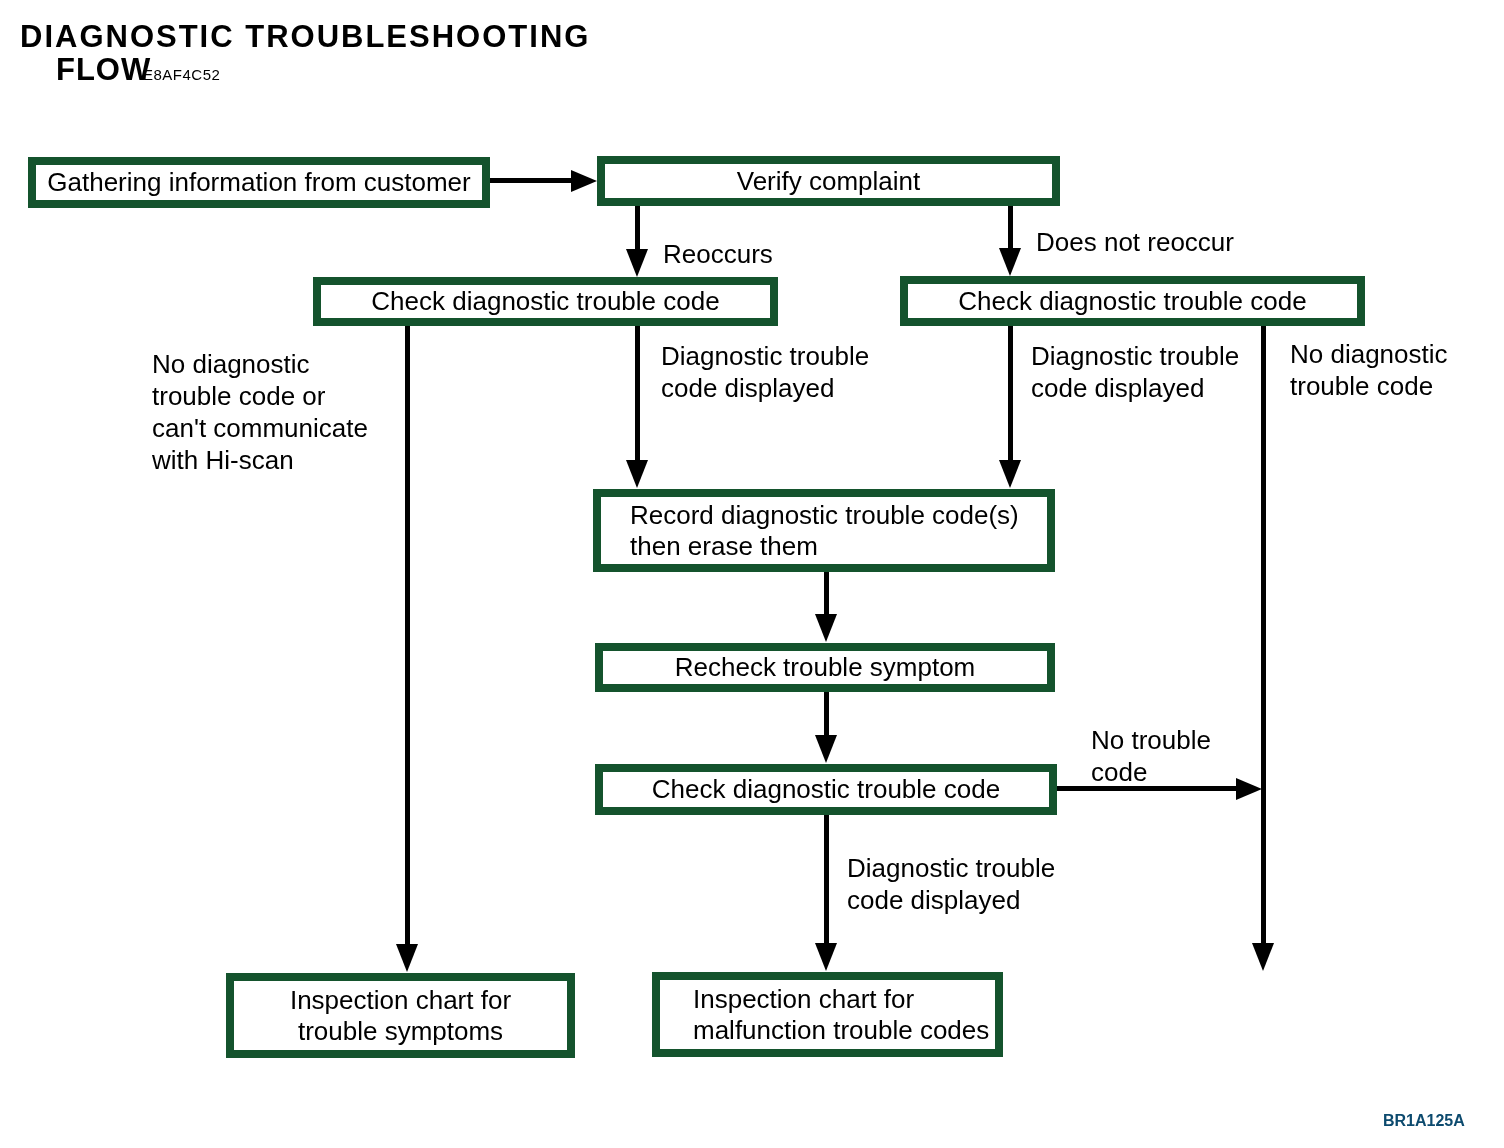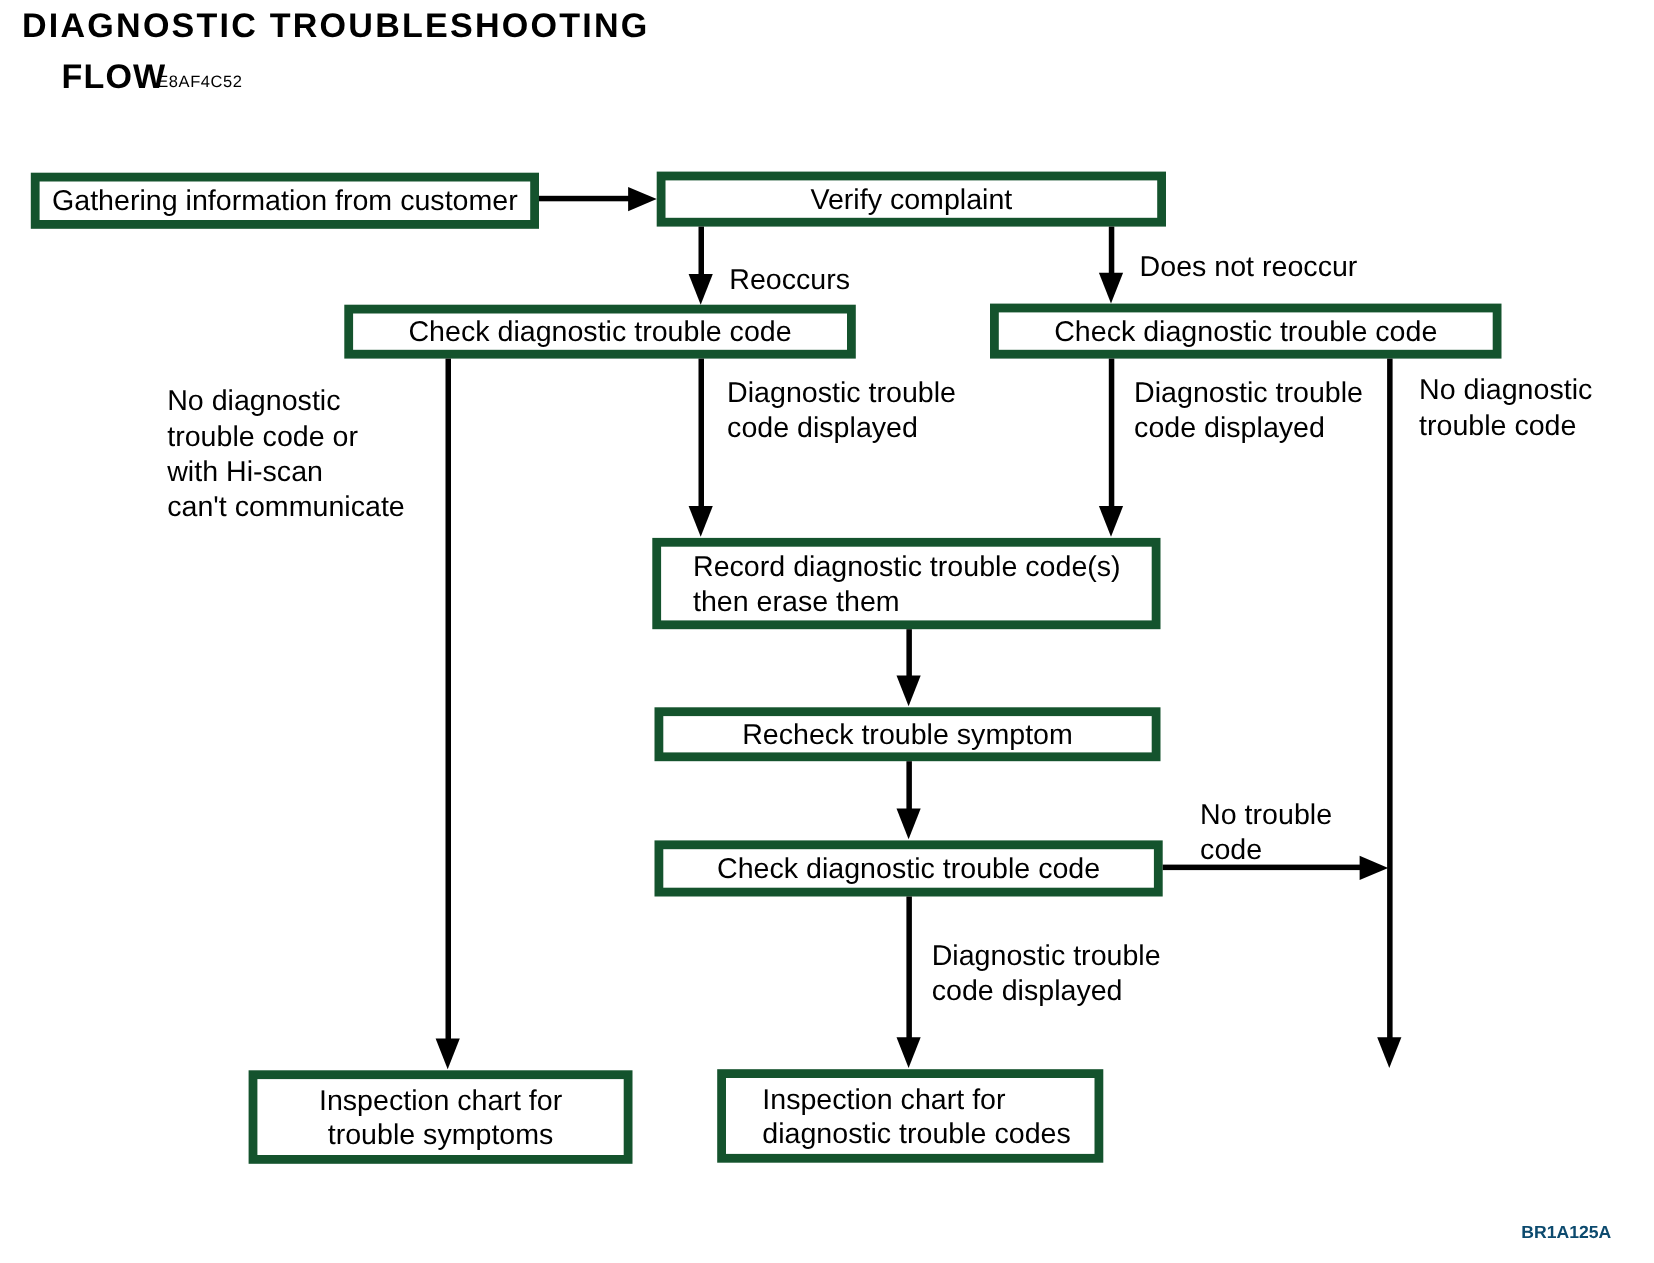--- a/index.html
+++ b/index.html
@@ -12,21 +12,21 @@
     width: 1504px;
     height: 1148px;
     background: #ffffff;
     font-family: "Liberation Sans", sans-serif;
     color: #000000;
     overflow: hidden;
   }
   .title-main {
     position: absolute;
     left: 20px;
-    top: 6px;
+    top: 19px;
     font-size: 31px;
     font-weight: 700;
     letter-spacing: 2px;
     color: #000;
   }
   .title-flow {
     position: absolute;
     left: 20px;
     top: 52px;
     font-size: 31px;
@@ -143,21 +143,21 @@
     <span>Check diagnostic trouble code</span>
   </div>
 
   <div class="node" style="left:226px; top:973px; width:349px; height:85px;">
     <span>Inspection chart for</span>
     <span>trouble symptoms</span>
   </div>
 
   <div class="node align-left" style="left:652px; top:972px; width:351px; height:85px; padding-left:33px;">
     <span>Inspection chart for</span>
-    <span>diagnostic trouble codes</span>
+    <span>malfunction trouble codes</span>
   </div>
 
 
   <div class="hline" style="left:490px; top:178px; width:83px;"></div>
   <div class="arrow-right" style="left:571px; top:170px;"></div>
 
   <div class="vline" style="left:635px; top:206px; height:45px;"></div>
   <div class="arrow-down" style="left:626px; top:249px;"></div>
   <div class="edge-label" style="left:663px; top:226px;margin-top:12px;">
     <span>Reoccurs</span>
@@ -167,22 +167,22 @@
   <div class="arrow-down" style="left:999px; top:248px;"></div>
   <div class="edge-label" style="left:1036px; top:226px;">
     <span>Does not reoccur</span>
   </div>
 
   <div class="vline" style="left:405px; top:326px; height:620px;"></div>
   <div class="arrow-down" style="left:396px; top:944px;"></div>
   <div class="edge-label" style="left:152px; top:348px;">
     <div>No diagnostic</div>
     <div>trouble code or</div>
+    <div>can't communicate</div>
     <div>with  Hi-scan</div>
-    <div>can't communicate</div>
   </div>
 
   <div class="vline" style="left:635px; top:326px; height:136px;"></div>
   <div class="arrow-down" style="left:626px; top:460px;"></div>
   <div class="edge-label" style="left:661px; top:340px;">
     <div>Diagnostic trouble</div>
     <div>code displayed</div>
   </div>
 
   <div class="vline" style="left:1008px; top:326px; height:136px;"></div>

